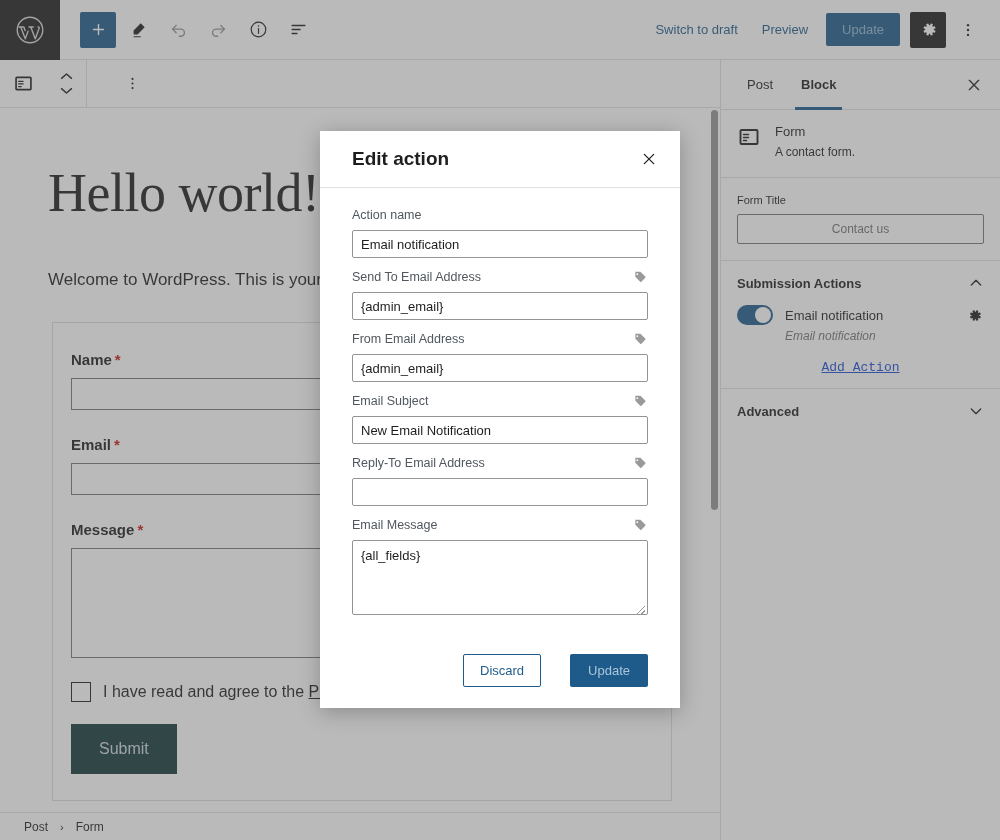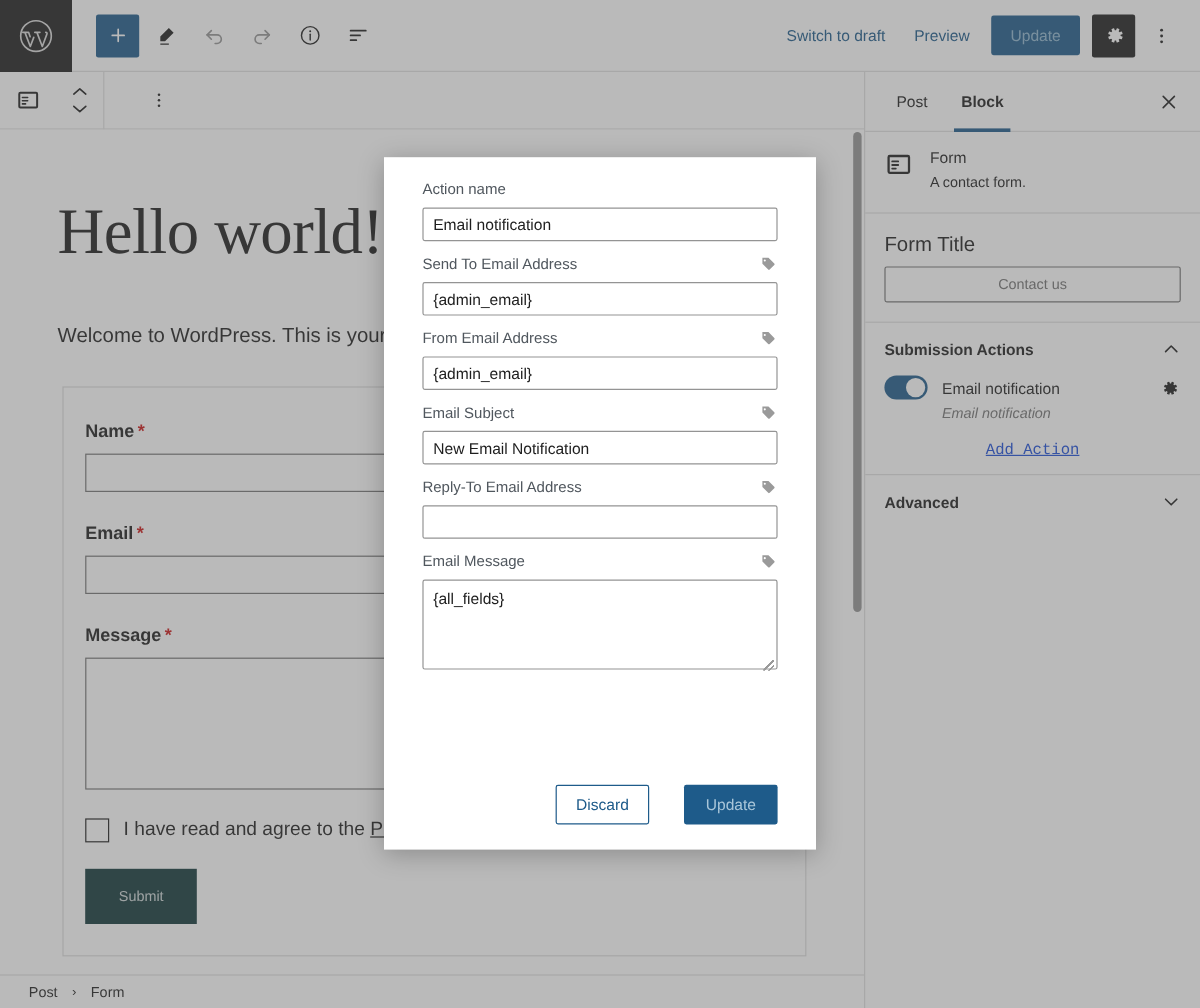--- a/index.html
+++ b/index.html
@@ -206,21 +206,21 @@
     color: #1e1e1e;
   }
   .fb-consent-text a {
     color: #1e1e1e;
     text-decoration: underline;
   }
   .fb-submit {
     background: #12373a;
     color: #cfd8d8;
     border: none;
-    font-size: 12px;
+    font-size: 16px;
     padding: 16px 28px;
     cursor: pointer;
     font-family: "Liberation Sans", sans-serif;
   }
 
   
   .canvas-scroll {
     position: absolute;
     top: 108px; right: 281px;
     width: 9px; height: 704px;
@@ -297,21 +297,21 @@
     font-size: 12px;
     color: #1e1e1e;
     margin: 0;
   }
 
   .sb-section {
     padding: 16px;
     border-bottom: 1px solid #e0e0e0;
   }
   .sb-field-label {
-    font-size: 17px;
+    font-size: 11px;
     color: #1e1e1e;
     margin: 0 0 8px 0;
   }
   .sb-input {
     width: 100%;
     height: 30px;
     border: 1px solid #757575;
     border-radius: 2px;
     background: #fff;
     font-size: 12px;
@@ -742,20 +742,28 @@
       <span class="bc-item">Post</span>
       <span class="bc-sep">›</span>
       <span class="bc-item">Form</span>
     </div>
 
   </div>
 
   <div class="scrim"></div>
 
   <div class="modal">
+    <div class="modal-head">
+      <span class="modal-title">Edit action</span>
+      <button class="modal-close">
+        <svg width="16" height="16" viewBox="0 0 24 24" stroke="currentColor" stroke-width="1.9" stroke-linecap="round">
+          <path d="M5 5l14 14M19 5L5 19"></path>
+        </svg>
+      </button>
+    </div>
 
     <div class="modal-body">
 
       <div class="mf-group">
         <div class="mf-labelrow">
           <span class="mf-label">Action name</span>
         </div>
         <input class="mf-input" value="Email notification" style="">
       </div>
 

